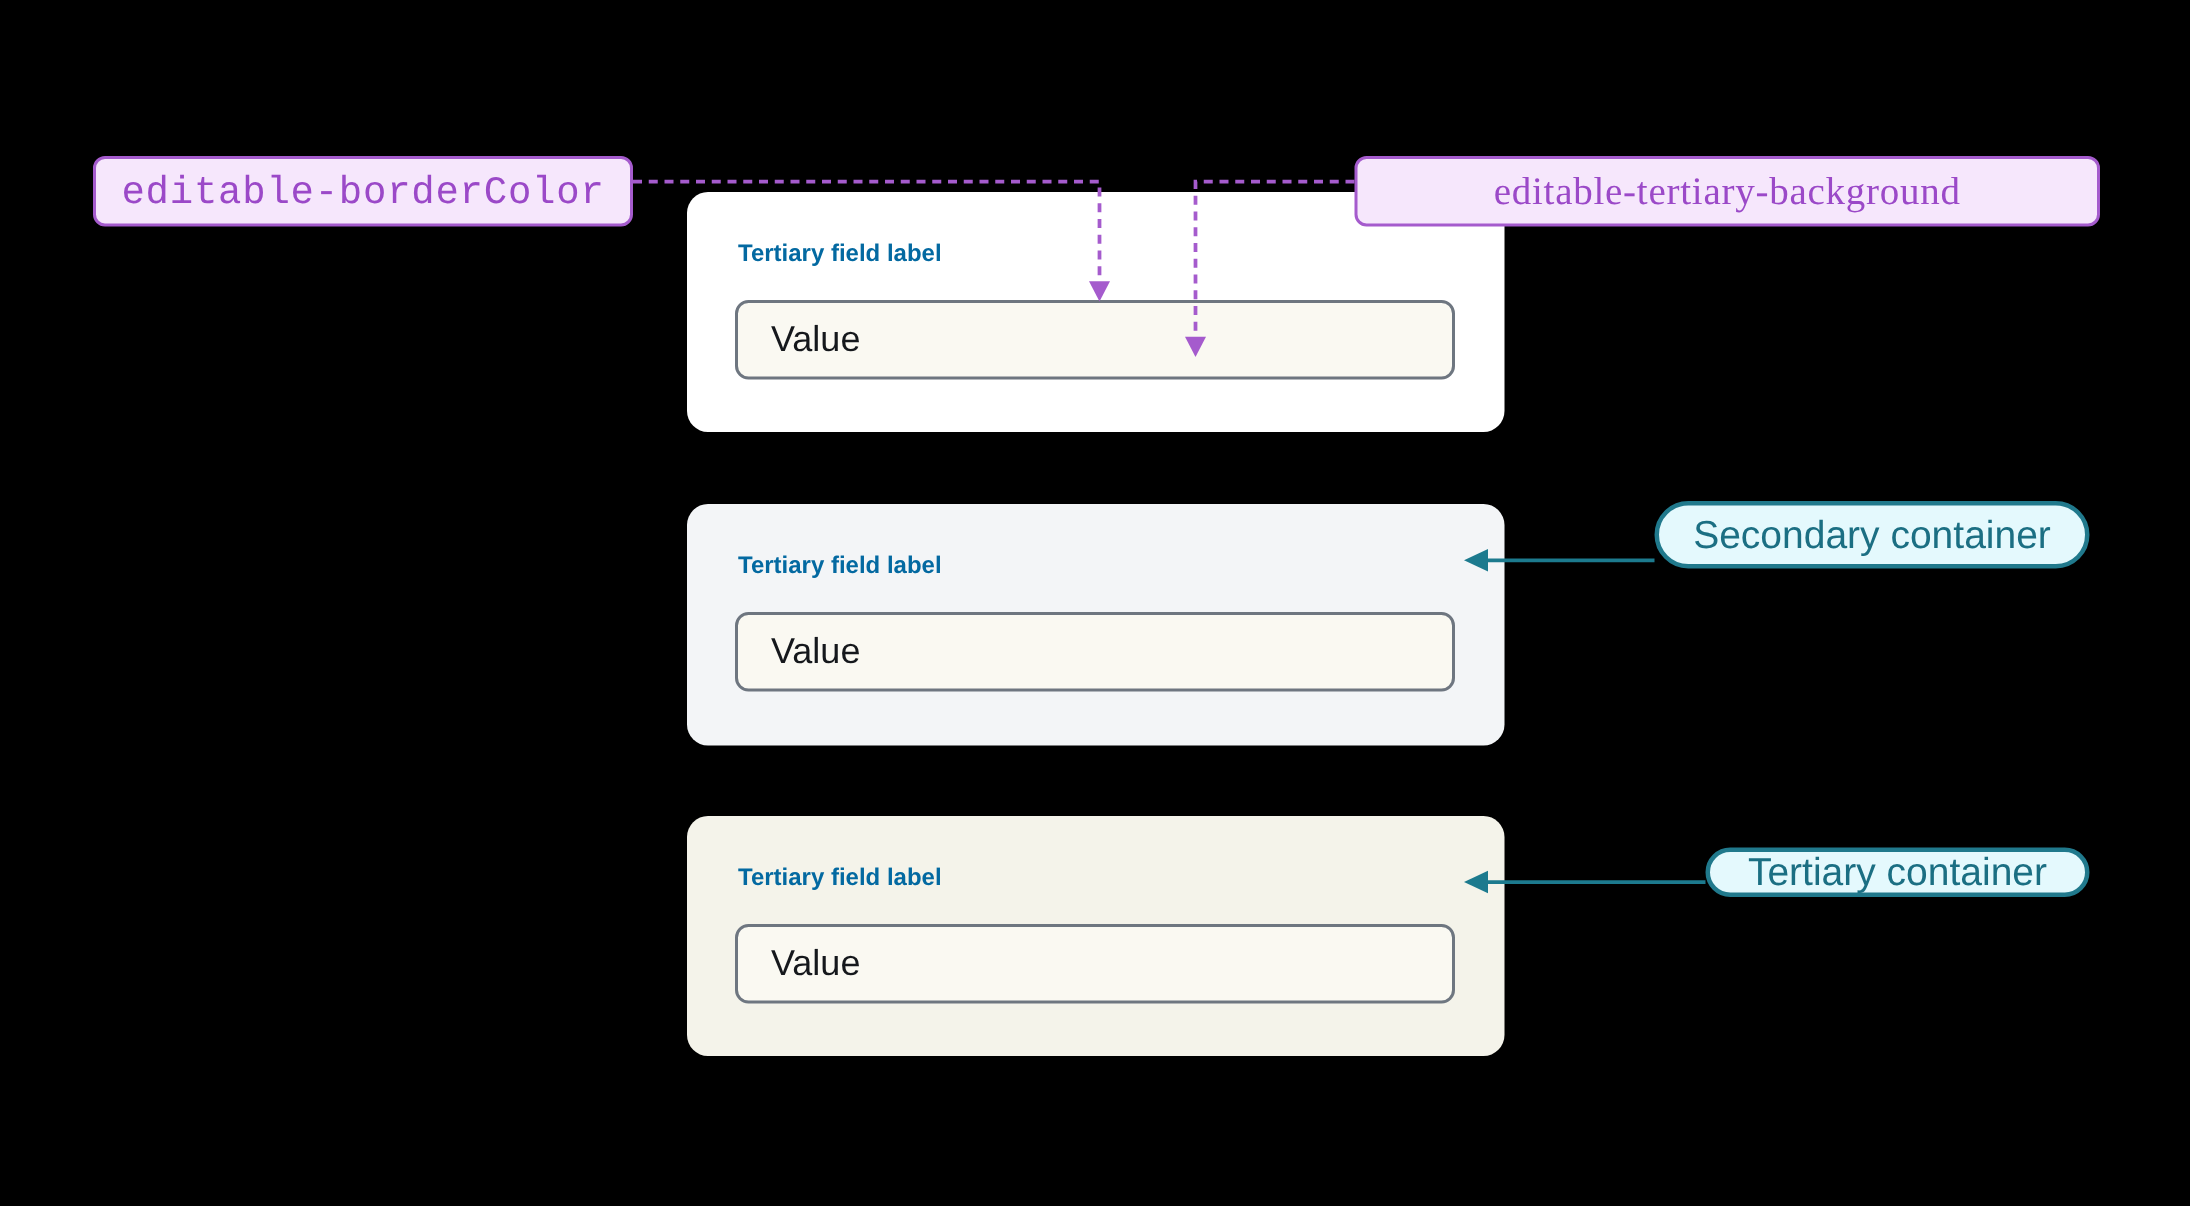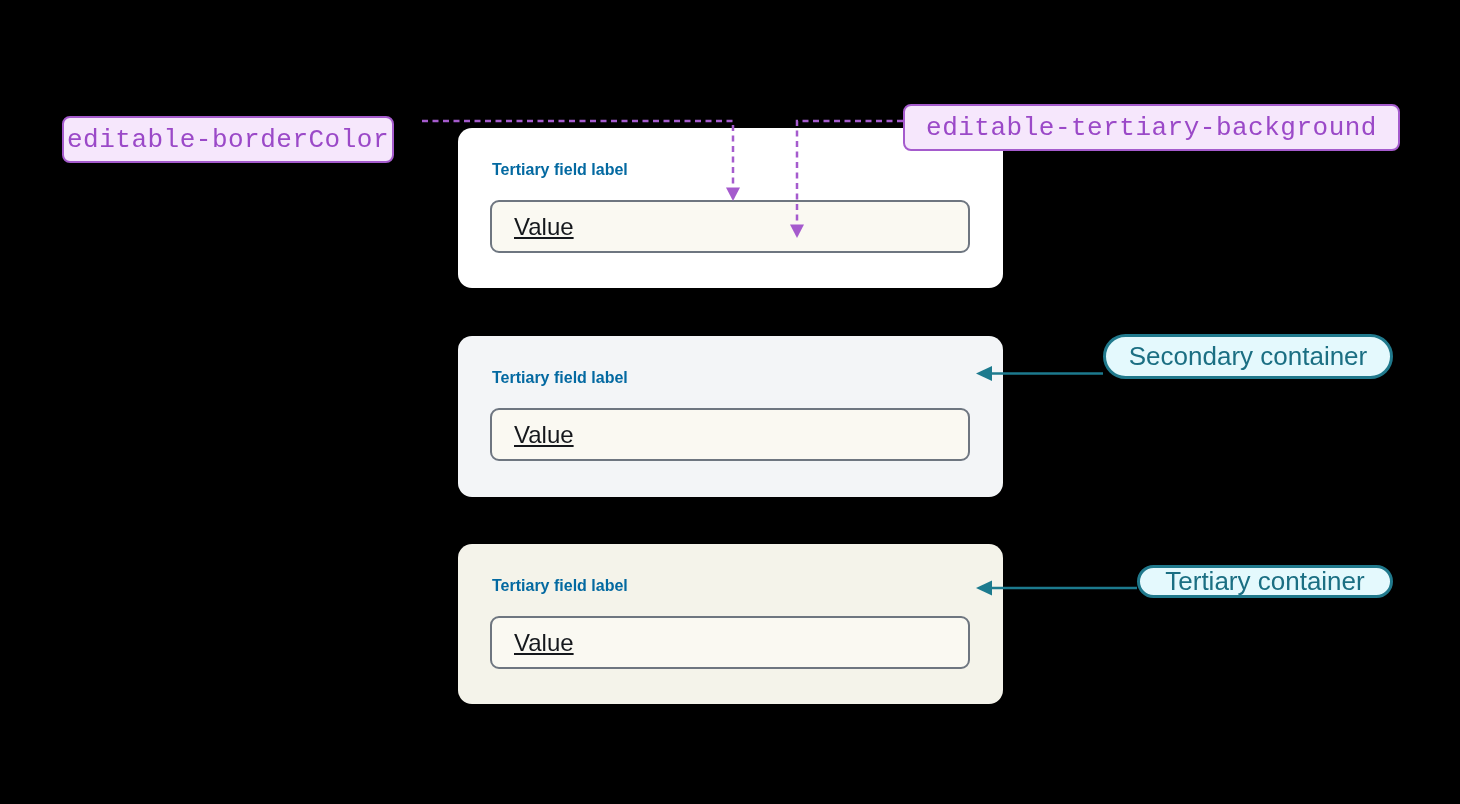--- a/index.html
+++ b/index.html
@@ -22,22 +22,22 @@
     background: #f6e7fc;
     border: 2px solid #a55bcd;
     border-radius: 8px;
     color: #9b49c8;
     font-family: "Liberation Mono", monospace;
     font-size: 26px;
     letter-spacing: 0.5px;
     white-space: nowrap;
     z-index: 3;
   }
-  .token-border-color   { left: 62px;  top: 104px; width: 332px; height: 47px; margin-top: 12px; }
-  .token-tertiary-bg    { left: 903px; top: 104px; width: 497px; height: 47px; }
+  .token-border-color   { left: 62px;  top: 104px; width: 360px; height: 47px; }
+  .token-tertiary-bg    { left: 903px; top: 104px; width: 497px; height: 47px; font-family: Liberation Serif, serif; }
 
   
   .connector-layer {
     position: absolute;
     left: 0; top: 0;
     width: 1460px; height: 804px;
     z-index: 2;
     pointer-events: none;
   }
 
@@ -71,21 +71,20 @@
     height: 53px;
     box-sizing: border-box;
     background: #faf9f2;
     border: 2px solid #6e7680;
     border-radius: 9px;
     padding: 0 22px;
     font-family: "Liberation Sans", sans-serif;
     font-size: 24px;
     color: #15181c;
     outline: none;
-    text-decoration: underline;
   }
 
   
   .pill {
     position: absolute;
     box-sizing: border-box;
     display: flex;
     align-items: center;
     justify-content: center;
     background: #e4f9fd;

